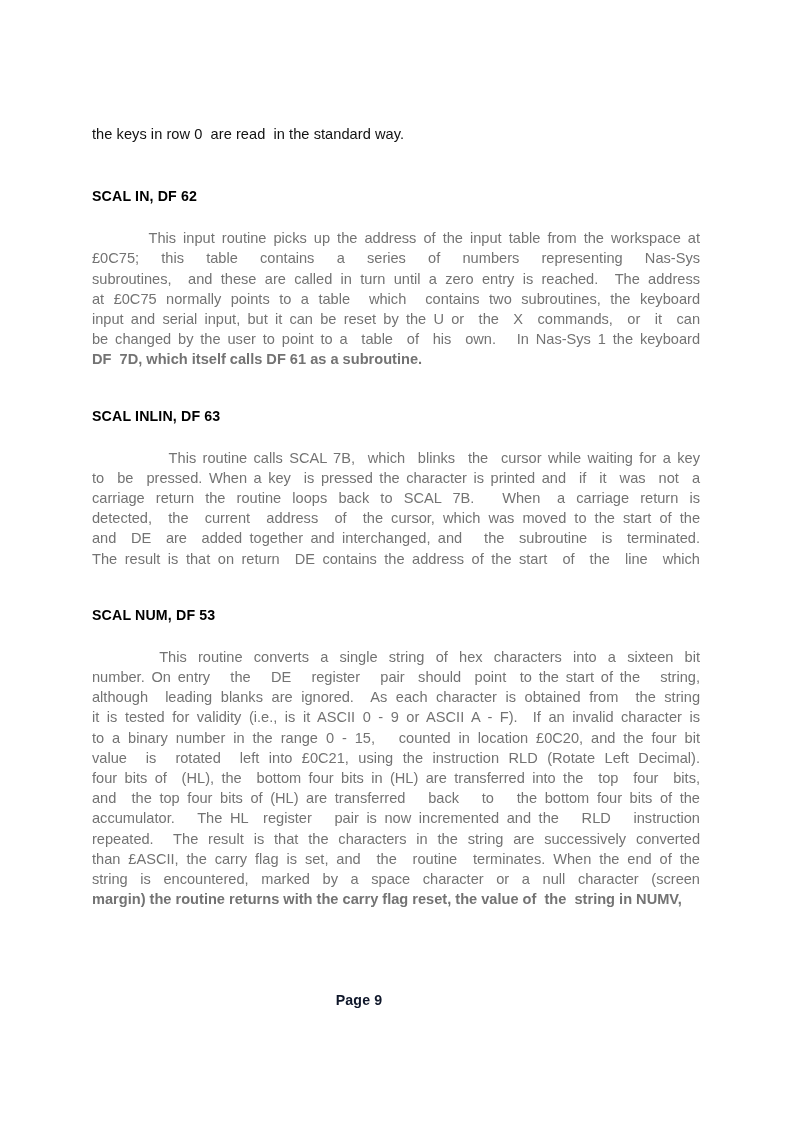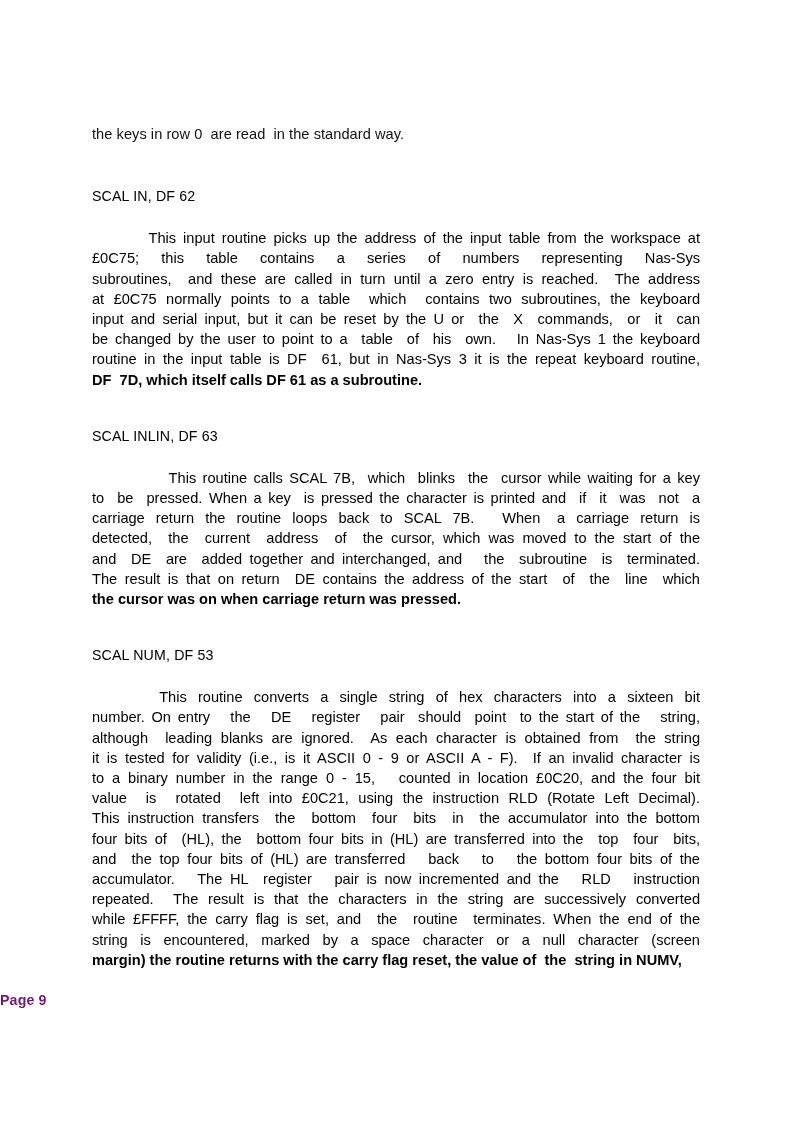--- a/index.html
+++ b/index.html
@@ -32,50 +32,51 @@
     line-height: 20.2px;
     letter-spacing: 0.05px;
     text-align: left;
     white-space: pre;
     color: #111111;
   }
   
   .just-line {
     font-size: 14.6px;
     line-height: 20.2px;
-    color: #000000;
+    color: #737373;
     text-align: justify;
     text-align-last: justify;
     white-space: pre-wrap;
     word-spacing: 0px;
   }
   .just-line.last {
     text-align-last: left;
     font-weight: bold;
   }
   .heading {
     font-size: 14.2px;
-    font-weight: normal;
+    font-weight: bold;
     line-height: 20px;
     letter-spacing: 0.15px;
     color: #000000;
     white-space: pre;
   }
   .gap-after-intro { height: 42px; }
   .gap-head-to-para { height: 22px; }
   .gap-para-to-head { height: 36px; }
   .footer {
     position: absolute;
     left: 0;
     top: 992px;
     width: 718px;
+    text-align: center;
     font-size: 14.2px;
     font-weight: bold;
     letter-spacing: 0.15px;
-    color: #701a75;
+    color: #0f172a;
   }
 </style>
 </head>
 <body>
 
 <div class="page">
 
   <div class="content">
 
     <div class="body-line">the keys in row 0  are read  in the standard way.</div>
@@ -84,55 +85,52 @@
 
     <div class="heading">SCAL IN, DF 62</div>
     <div class="gap-head-to-para"></div>
     <div>
       <div class="just-line">        This input routine picks up the address of the input table from the workspace at</div>
       <div class="just-line">£0C75;  this  table  contains  a  series  of  numbers  representing  Nas-Sys</div>
       <div class="just-line">subroutines,  and these are called in turn until a zero entry is reached.  The address</div>
       <div class="just-line">at £0C75 normally points to a table  which  contains two subroutines, the keyboard</div>
       <div class="just-line">input and serial input, but it can be reset by the U or  the  X  commands,  or  it  can</div>
       <div class="just-line">be changed by the user to point to a  table  of  his  own.   In Nas-Sys 1 the keyboard</div>
-      <div class="just-line">routine in the input table is DF  61, but in Nas-Sys 3 it is the repeat keyboard routine,</div>
       <div class="just-line last">DF  7D, which itself calls DF 61 as a subroutine.</div>
     </div>
 
     <div class="gap-para-to-head"></div>
 
     <div class="heading">SCAL INLIN, DF 63</div>
     <div class="gap-head-to-para"></div>
     <div>
       <div class="just-line">            This routine calls SCAL 7B,  which  blinks  the  cursor while waiting for a key</div>
       <div class="just-line">to  be  pressed. When a key  is pressed the character is printed and  if  it  was  not  a</div>
       <div class="just-line">carriage  return  the  routine  loops  back  to  SCAL  7B.     When   a  carriage  return  is</div>
       <div class="just-line">detected,  the  current  address  of  the cursor, which was moved to the start of the</div>
       <div class="just-line">and  DE  are  added together and interchanged, and   the  subroutine  is  terminated.</div>
       <div class="just-line">The result is that on return  DE contains the address of the start  of  the  line  which</div>
-      <div class="just-line last">the cursor was on when carriage return was pressed.</div>
     </div>
 
     <div class="gap-para-to-head"></div>
 
     <div class="heading">SCAL NUM, DF 53</div>
     <div class="gap-head-to-para"></div>
     <div>
       <div class="just-line">            This  routine  converts  a  single  string  of  hex  characters  into  a  sixteen  bit</div>
       <div class="just-line">number. On entry   the   DE   register   pair  should  point  to the start of the   string,</div>
       <div class="just-line">although  leading blanks are ignored.  As each character is obtained from  the string</div>
       <div class="just-line">it is tested for validity (i.e., is it ASCII 0 - 9 or ASCII A - F).  If an invalid character is</div>
       <div class="just-line">to a binary number in the range 0 - 15,   counted in location £0C20, and the four bit</div>
       <div class="just-line">value  is  rotated  left into £0C21, using the instruction RLD (Rotate Left Decimal).</div>
-      <div class="just-line">This instruction transfers  the  bottom  four  bits  in  the accumulator into the bottom</div>
       <div class="just-line">four bits of  (HL), the  bottom four bits in (HL) are transferred into the  top  four  bits,</div>
       <div class="just-line">and  the top four bits of (HL) are transferred   back   to   the bottom four bits of the</div>
       <div class="just-line">accumulator.   The HL  register   pair is now incremented and the   RLD   instruction</div>
       <div class="just-line">repeated.  The result is that the characters in the string are successively converted</div>
-      <div class="just-line">while £FFFF, the carry flag is set, and  the  routine  terminates. When the end of the</div>
+      <div class="just-line">than £ASCII, the carry flag is set, and  the  routine  terminates. When the end of the</div>
       <div class="just-line">string  is  encountered,  marked  by  a  space  character  or  a  null  character  (screen</div>
       <div class="just-line last">margin) the routine returns with the carry flag reset, the value of  the  string in NUMV,</div>
     </div>
 
   </div>
 
   <div class="footer">Page 9</div>
 
 </div>
 

